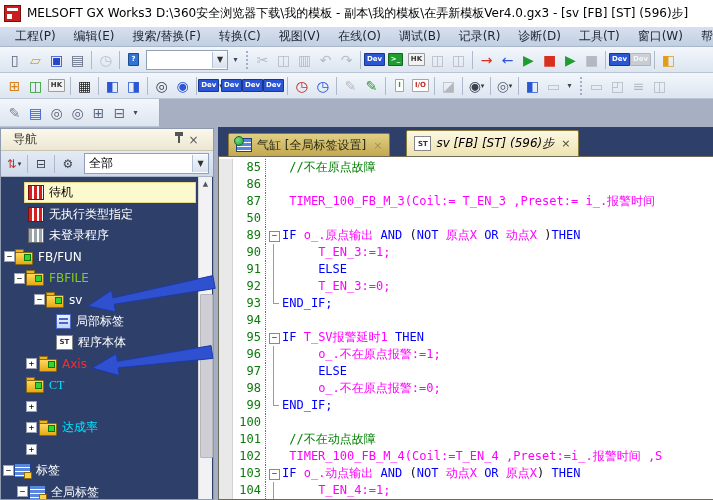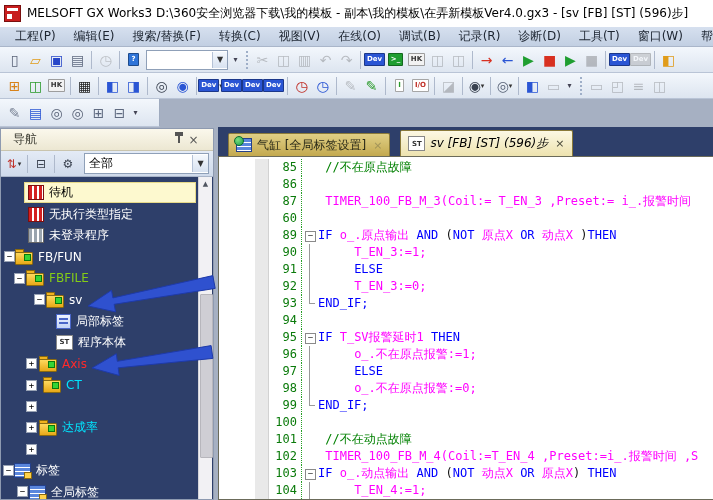--- a/index.html
+++ b/index.html
@@ -85,37 +85,37 @@
           background:repeating-linear-gradient(#5a86dc 0 3px,#fff 3px 4px);}
   .i-glbl::after{content:"";position:absolute;right:-2px;bottom:-2px;width:6px;height:5px;background:#ffd24a;border:1px solid #8a6a10;}
   
   .vscroll{position:absolute;right:1px;top:48px;width:13px;bottom:0;background:#f2f1f4;border-left:1px solid #d5d5da;}
   .vs-up{position:absolute;top:0;left:0;width:13px;height:14px;display:flex;align-items:center;justify-content:center;
          color:#505560;font-size:7px;background:#f2f1f4;}
   .vs-thumb{position:absolute;left:1px;width:11px;background:#cfced4;border:1px solid #b7b6bc;border-radius:1px;}
   
   .editor{position:absolute;left:218px;top:0;width:495px;height:373px;background:var(--navbg);}
   .tabbar{position:absolute;left:0;top:1px;width:100%;height:28px;display:flex;align-items:flex-end;padding-left:10px;
-          box-sizing:border-box;gap:10px;}
+          box-sizing:border-box;gap:16px;}
   .tab{height:23px;display:flex;align-items:center;gap:5px;padding:0 7px;border:1px solid #8a7a3a;border-bottom:none;
        border-radius:2px 2px 0 0;box-sizing:border-box;}
   .tab.inactive{background:linear-gradient(#e0cf85,#c3a94f);color:#2a2a18;}
   .tab.active{height:26px;background:linear-gradient(#fcf8e4,#eee3af);color:#000;}
   .tab .x{font-size:11px;color:#4a4a3a;margin-left:2px;}
   .tab .x.dimx{opacity:.35;}
   .tab.active .lab{font-style:italic;}
   .i-tabglbl{width:14px;height:12px;border:1px solid #24408a;position:relative;flex:0 0 auto;
              background:repeating-linear-gradient(#5a86dc 0 3px,#fff 3px 4px);}
   .i-tabglbl::before{content:"";position:absolute;left:-3px;top:-3px;width:8px;height:8px;border-radius:50%;
                      background:radial-gradient(circle at 35% 35%,#7ee07e,#159a4a);border:1px solid #0a6a30;}
   .codewrap{position:absolute;left:0;top:29px;right:0;bottom:0;background:#fff;border:1px solid #6b6b5a;
             border-right:none;box-sizing:border-box;overflow:hidden;}
   .codelines{position:absolute;left:0;top:2px;right:0;font-family:"DejaVu Sans Mono","Liberation Mono",monospace;
              font-size:12px;}
-  .cl{display:flex;height:17px;line-height:17px;white-space:pre;padding-left:36px;}
+  .cl{display:flex;height:17px;line-height:17px;white-space:pre;}
   .cl .marg{width:13px;flex:0 0 auto;background:#e9e9e9;border-right:1px solid #d2d2d2;}
   .cl .num{width:33px;flex:0 0 auto;text-align:right;padding-right:4px;color:var(--numgreen);
            border-right:1px dotted #27a027;box-sizing:border-box;}
   .cl .fold{width:16px;flex:0 0 auto;position:relative;}
   .fold .fbox{position:absolute;left:3px;top:4px;width:9px;height:9px;border:1px solid #8a8a8a;background:#fff;
               color:#333;font-size:9px;line-height:7px;text-align:center;}
   .fold.mid::before{content:"";position:absolute;left:7px;top:0;bottom:0;width:1px;background:#9a9a9a;}
   .fold.end::before{content:"";position:absolute;left:7px;top:0;height:9px;width:1px;background:#9a9a9a;}
   .fold.end::after{content:"";position:absolute;left:7px;top:8px;width:6px;height:1px;background:#9a9a9a;}
   .seg.k{color:var(--kw);} .seg.v{color:var(--ident);} .seg.c{color:var(--comment);} .seg.p{color:#111;}
@@ -442,21 +442,21 @@
           </div>
           <div class="trow">
             <span class="texp" style="left: 25px;">+</span>
             <div class="tbody" style="left: 35px;">
               <span class="i-folder"></span>
               <span class="tlabel" style="color: rgb(255, 42, 42);">Axis</span>
             </div>
           </div>
           <div class="trow">
             <span class="texp" style="left: 25px;">+</span>
-            <div class="tbody" style="left: 39px;">
+            <div class="tbody" style="left: 22px; font-family: Liberation Serif, serif;">
               <span class="i-folder"></span>
               <span class="tlabel" style="color: rgb(0, 229, 255);">CT</span>
             </div>
           </div>
           <div class="trow">
             <span class="texp" style="left: 25px;">+</span>
           </div>
           <div class="trow">
             <span class="texp" style="left: 25px;">+</span>
             <div class="tbody" style="left: 35px;">
@@ -499,21 +499,21 @@
           <span class="i-st">ST</span>
           <span class="lab">sv [FB] [ST] (596)步</span>
           <span class="x">×</span>
         </div>
       </div>
       <div class="codewrap">
         <div class="codelines" id="codelines">
             <div class="cl"><span class="marg"></span><span class="num">85</span><span class="fold "></span><span class="seg c"> //不在原点故障</span></div>
             <div class="cl"><span class="marg"></span><span class="num">86</span><span class="fold "></span></div>
             <div class="cl"><span class="marg"></span><span class="num">87</span><span class="fold "></span><span class="seg v"> TIMER_100_FB_M_3(Coil:= T_EN_3 ,Preset:= i_.报警时间</span></div>
-            <div class="cl"><span class="marg"></span><span class="num">60</span><span class="fold "></span></div>
+            <div class="cl"><span class="marg"></span><span class="num">50</span><span class="fold "></span></div>
             <div class="cl"><span class="marg"></span><span class="num">89</span><span class="fold open"><span class="fbox">−</span></span><span class="seg k">IF </span><span class="seg v">o_.原点输出 </span><span class="seg k">AND</span><span class="seg p"> (</span><span class="seg k">NOT</span><span class="seg p"> </span><span class="seg v">原点X</span><span class="seg p"> </span><span class="seg k">OR</span><span class="seg p"> </span><span class="seg v">动点X</span><span class="seg p"> )</span><span class="seg k">THEN</span></div>
             <div class="cl"><span class="marg"></span><span class="num">90</span><span class="fold mid"></span><span class="seg p">     </span><span class="seg v">T_EN_3:=1;</span></div>
             <div class="cl"><span class="marg"></span><span class="num">91</span><span class="fold mid"></span><span class="seg p">     </span><span class="seg k">ELSE</span></div>
             <div class="cl"><span class="marg"></span><span class="num">92</span><span class="fold mid"></span><span class="seg p">     </span><span class="seg v">T_EN_3:=0;</span></div>
             <div class="cl"><span class="marg"></span><span class="num">93</span><span class="fold end"></span><span class="seg k">END_IF;</span></div>
             <div class="cl"><span class="marg"></span><span class="num">94</span><span class="fold "></span></div>
             <div class="cl"><span class="marg"></span><span class="num">95</span><span class="fold open"><span class="fbox">−</span></span><span class="seg k">IF </span><span class="seg v">T_SV报警延时1 </span><span class="seg k">THEN</span></div>
             <div class="cl"><span class="marg"></span><span class="num">96</span><span class="fold mid"></span><span class="seg p">     </span><span class="seg v">o_.不在原点报警:=1;</span></div>
             <div class="cl"><span class="marg"></span><span class="num">97</span><span class="fold mid"></span><span class="seg p">     </span><span class="seg k">ELSE</span></div>
             <div class="cl"><span class="marg"></span><span class="num">98</span><span class="fold mid"></span><span class="seg p">     </span><span class="seg v">o_.不在原点报警:=0;</span></div>

